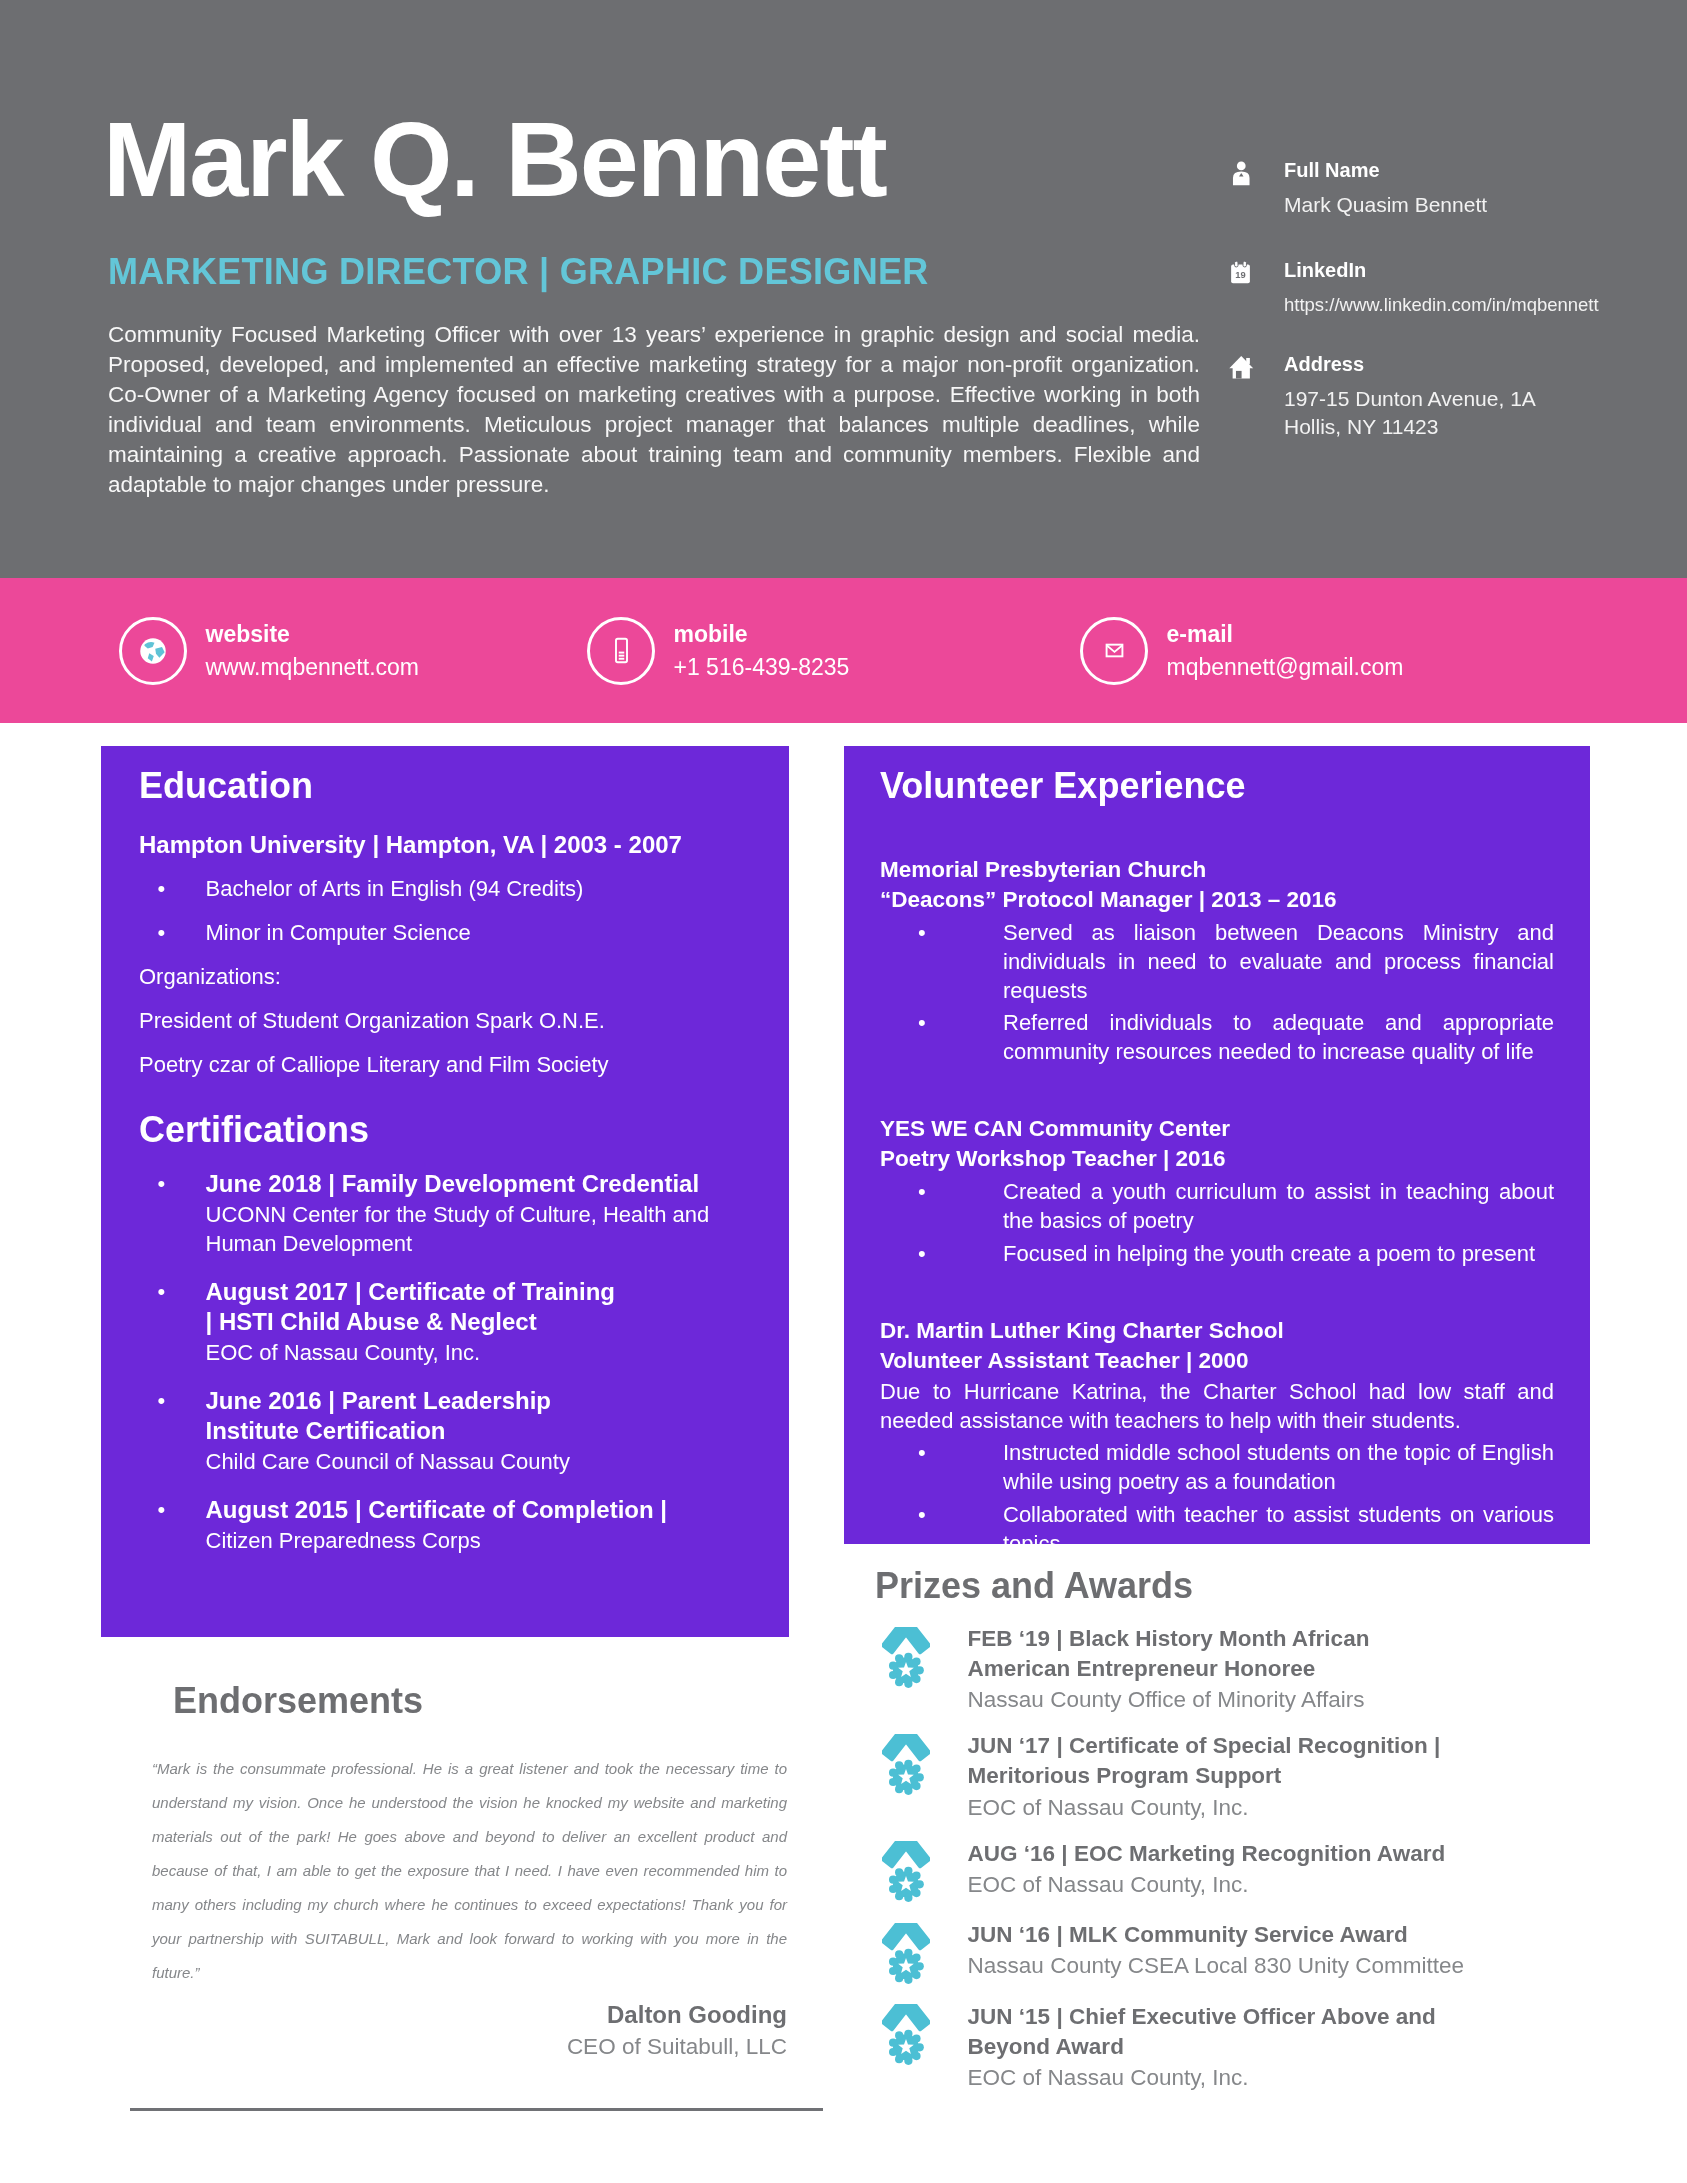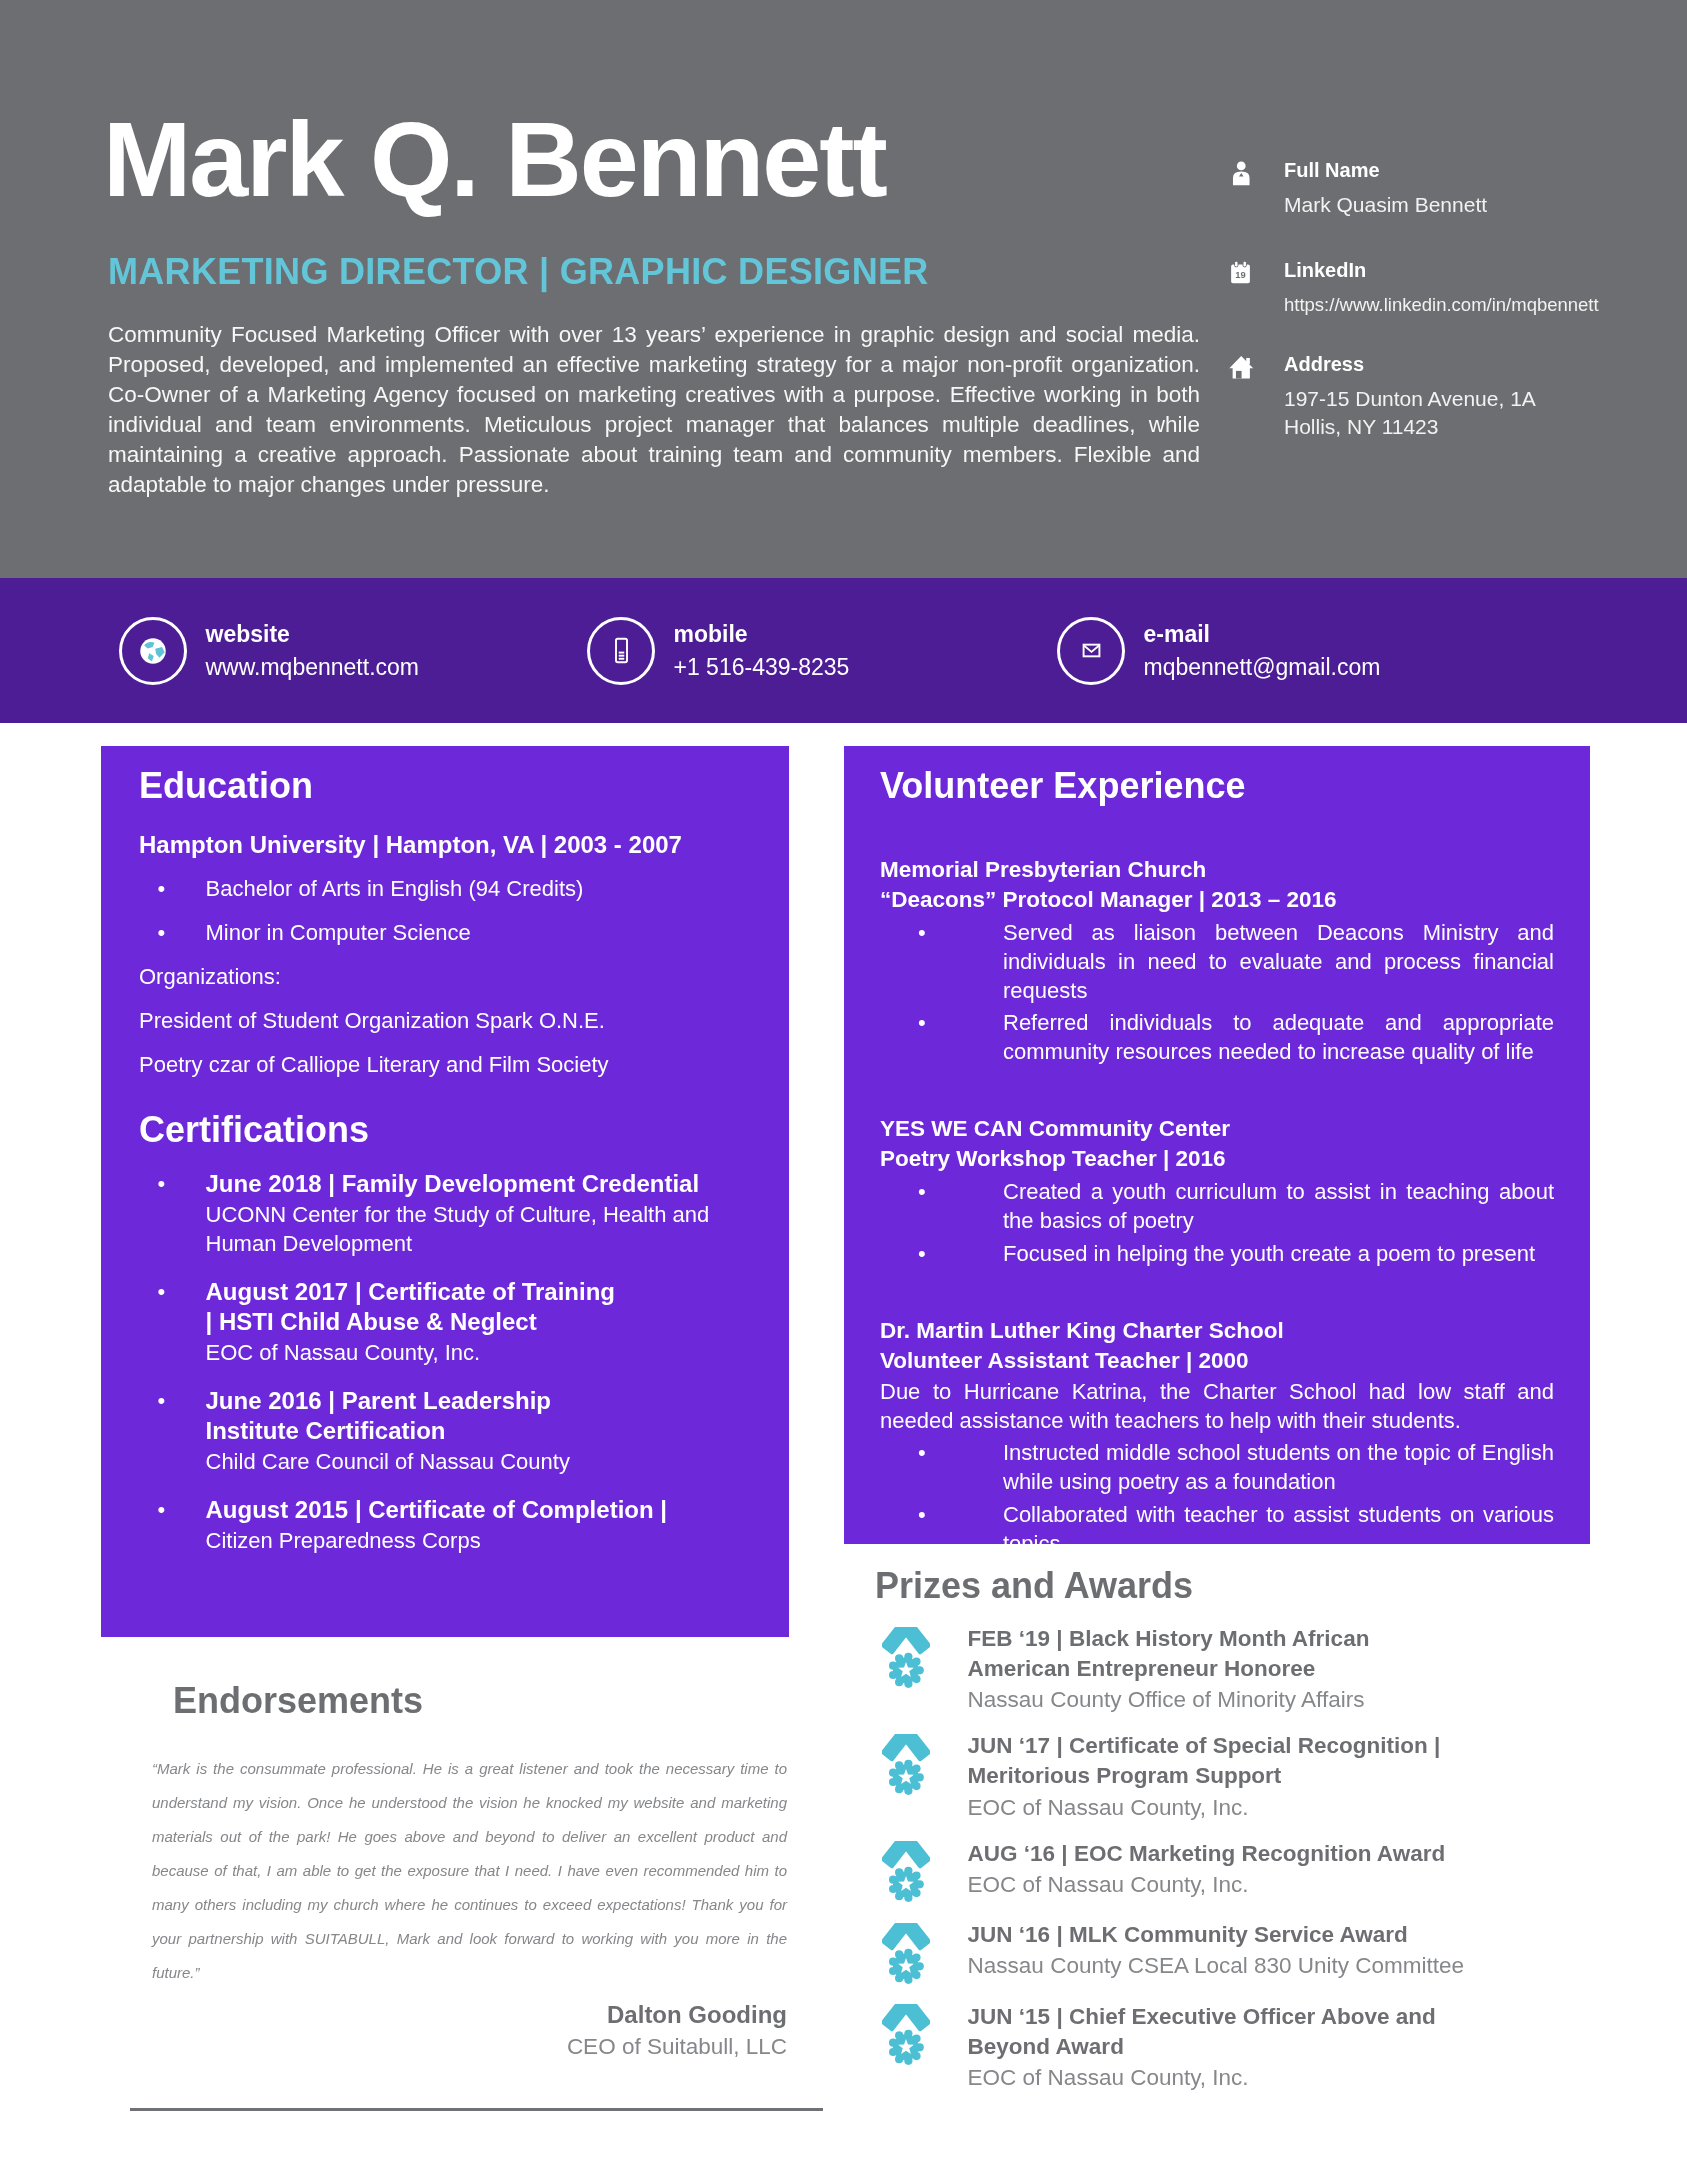--- a/index.html
+++ b/index.html
@@ -13,21 +13,21 @@
   .header { position:absolute; left:0; top:0; width:1687px; height:578px; background:#6d6e71; }
   .name { position:absolute; left:103px; top:99px; font-size:106px; font-weight:bold; color:#ffffff; letter-spacing:-2px; white-space:nowrap; }
   .role-title { position:absolute; left:108px; top:251px; font-size:36px; font-weight:bold; color:#63c6d8; letter-spacing:0.3px; white-space:nowrap; }
   .summary { position:absolute; left:108px; top:320px; width:1092px; font-size:22.5px; line-height:30px; color:#f7f7f7; text-align:justify; }
   .hcontact { position:absolute; left:1228px; display:flex; align-items:flex-start; width:410px; }
   .hc-icon { width:56px; flex-shrink:0; padding-top:1.3px; }
   .hc-label { font-size:20px; font-weight:bold; color:#ffffff; }
   .hc-value { font-size:21px; color:#f2f2f2; margin-top:9.3px; line-height:28px; white-space:pre-line; }
   .hc-value.small { font-size:18.5px; }
   
-  .bar { position:absolute; left:0; top:578px; width:1687px; height:145px; background:#4c1d95; }
+  .bar { position:absolute; left:0; top:578px; width:1687px; height:145px; background:#ec4899; }
   .bar-item { position:absolute; top:0; height:100%; display:flex; align-items:center; }
   .bar-circle { width:62px; height:62px; border:3.3px solid #ffffff; border-radius:50%; display:flex; align-items:center; justify-content:center; margin-right:18.5px; flex-shrink:0; }
   .bar-label { font-size:23px; font-weight:bold; color:#ffffff; }
   .bar-value { font-size:23px; color:#ffffff; margin-top:6px; }
   
   .panel { position:absolute; background:#6d28d9; color:#ffffff; overflow:hidden; box-sizing:border-box; }
   .panel-left  { left:101px;  top:746px; width:688px; height:891px; padding:18.5px 38px 0 38px; }
   .panel-right { left:844px; top:746px; width:746px; height:798px; padding:18.5px 36px 0 36px; }
   .sec-title { font-size:36px; font-weight:bold; color:#ffffff; }
   
@@ -143,21 +143,21 @@
         <line x1="20" y1="31.5" x2="28" y2="31.5"></line>
         <line x1="20" y1="36" x2="28" y2="36"></line>
       </svg>
     </div>
     <div>
       <div class="bar-label">mobile</div>
       <div class="bar-value">+1 516-439-8235</div>
     </div>
   </div>
 
-  <div class="bar-item" style="left:1057px;">
+  <div class="bar-item" style="left:1080px;">
     <div class="bar-circle">
       <svg viewBox="0 0 48 48" width="33" height="33" fill="none" stroke="#ffffff" stroke-width="2.8">
         <rect x="12.5" y="15.5" width="23" height="17"></rect>
         <polyline points="12.5,16.5 24,26 35.5,16.5"></polyline>
       </svg>
     </div>
     <div>
       <div class="bar-label">e-mail</div>
       <div class="bar-value">mqbennett@gmail.com</div>
     </div>

